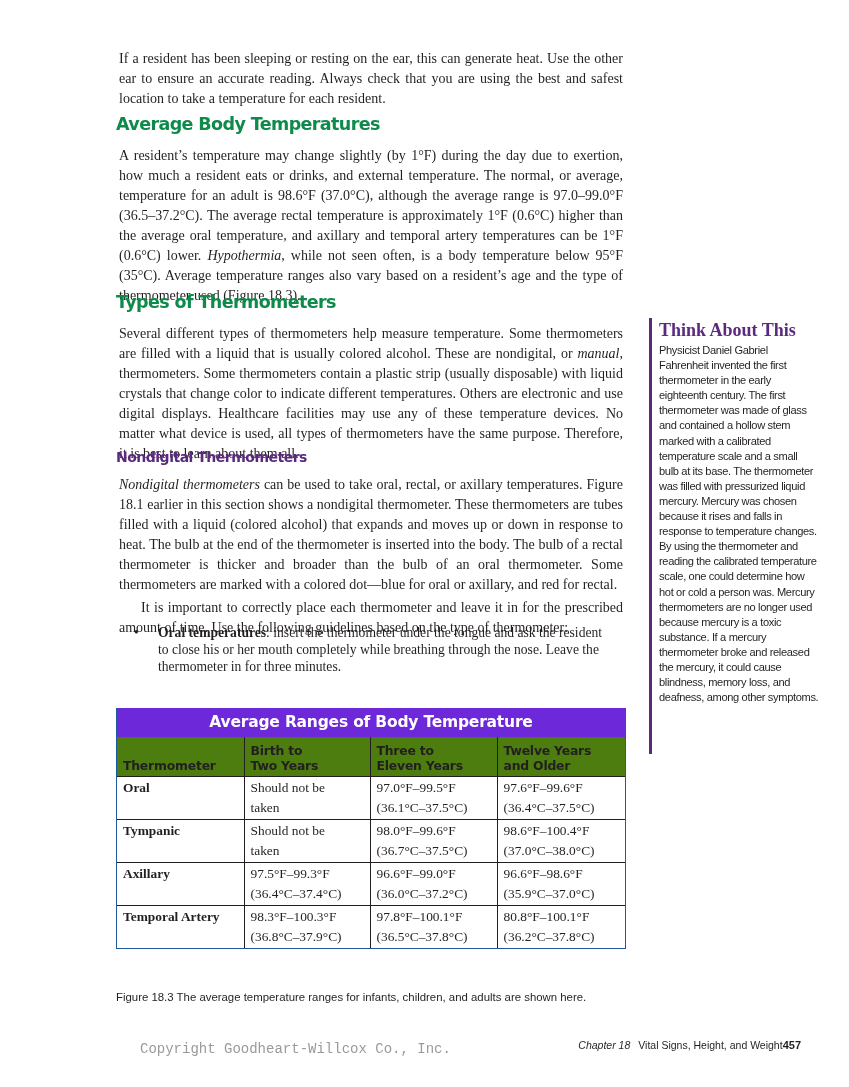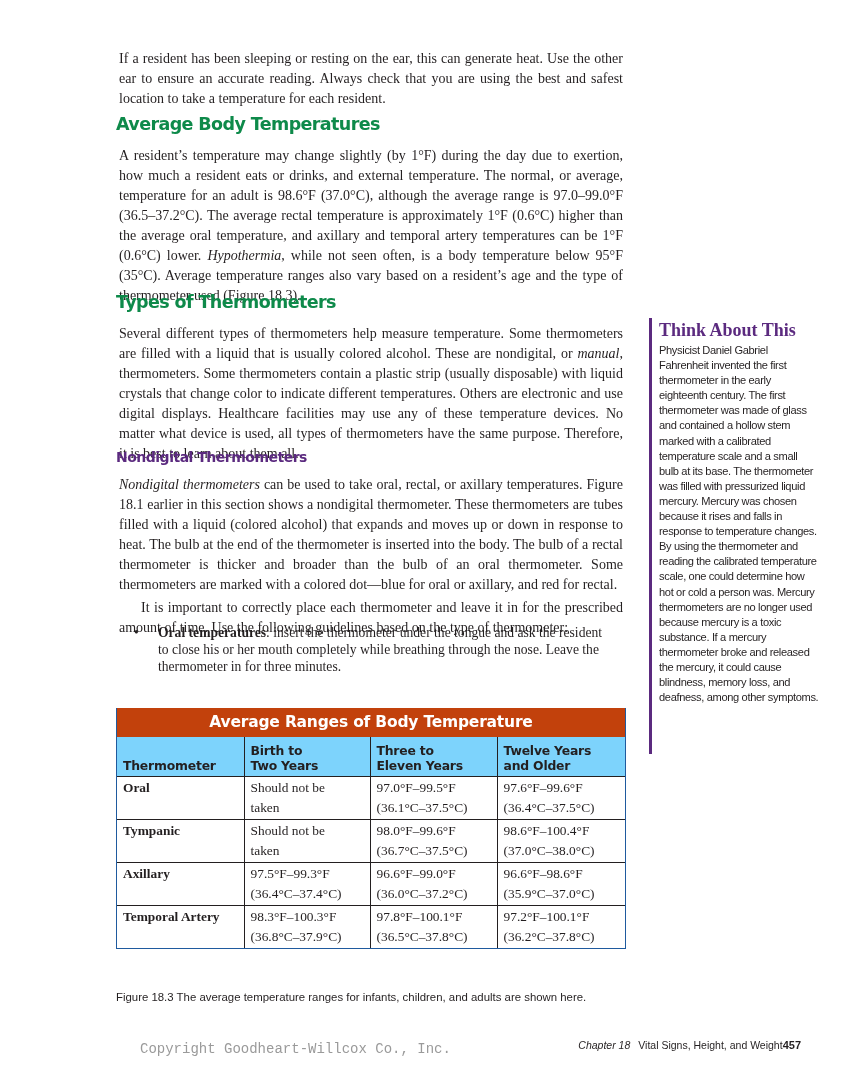--- a/index.html
+++ b/index.html
@@ -11,23 +11,23 @@
   .indent { text-indent: 22px; }
   .bullet { position: absolute; left: 134px; width: 480px; font-family: "Liberation Serif", serif; font-size: 13.6px; line-height: 16.9px; }
   .bullet .dot { position: absolute; left: 0; top: 0; }
   .bullet .text { margin-left: 24px; display: block; }
 
   .sidebar { position: absolute; left: 649px; top: 318px; width: 160px; border-left: 3px solid #5b2a7f; padding-left: 7px; height: 436px; }
   .sidebar .title { font-family: "Liberation Serif", serif; font-weight: bold; color: #5b2a7f; font-size: 18px; margin: 2px 0 2px 0; }
   .sidebar .text { font-family: "Liberation Sans", sans-serif; font-size: 11.1px; line-height: 15.1px; letter-spacing: -0.35px; color: #231f20; }
 
   .tbl-wrap { position: absolute; left: 116px; top: 708px; width: 508px; border: 1px solid #1f5a9e; border-top: none; }
-  .tbl-title { background: #c2410c; color: #fff; font-family: "DejaVu Sans", sans-serif; font-weight: bold; font-size: 15.5px; text-align: center; height: 29px; line-height: 29px; letter-spacing: -0.2px; }
+  .tbl-title { background: #6d28d9; color: #fff; font-family: "DejaVu Sans", sans-serif; font-weight: bold; font-size: 15.5px; text-align: center; height: 29px; line-height: 29px; letter-spacing: -0.2px; }
   table { border-collapse: collapse; width: 100%; table-layout: fixed; }
-  th { background: #7dd3fc; font-family: "DejaVu Sans", sans-serif; font-weight: bold; font-size: 12.4px; line-height: 15px; text-align: left; vertical-align: bottom; padding: 4px 6px 3px 6px; height: 32px; border-right: 1px solid #231f20; color: #231f20; letter-spacing: -0.2px; }
+  th { background: #4d7c0f; font-family: "DejaVu Sans", sans-serif; font-weight: bold; font-size: 12.4px; line-height: 15px; text-align: left; vertical-align: bottom; padding: 4px 6px 3px 6px; height: 32px; border-right: 1px solid #231f20; color: #231f20; letter-spacing: -0.2px; }
   th:last-child, td:last-child { border-right: none; }
   td { font-family: "Liberation Serif", serif; font-size: 13.4px; line-height: 20px; vertical-align: top; padding: 1px 6px 1px 6px; border-right: 1px solid #231f20; border-top: 1px solid #231f20; color: #231f20; height: 40px; }
   td.rowhead { font-weight: bold; }
   td .l2 { display: block; }
   col.c1 { width: 127px; } col.c2 { width: 126px; } col.c3 { width: 127px; } col.c4 { width: 128px; }
 
   .caption { position: absolute; left: 116px; top: 991px; font-family: "Liberation Sans", sans-serif; font-size: 11.4px; color: #231f20; }
   .caption b { font-weight: normal; }
 
   .footer-left { position: absolute; left: 116px; top: 1041px; font-family: Liberation Mono, monospace; font-size: 14px; color: #9a9a9a; margin-left: 24px; }
@@ -135,21 +135,21 @@
           <td class="rowhead">Temporal Artery</td>
           <td>
             <span class="l2">98.3°F–100.3°F</span>
             <span class="l2">(36.8°C–37.9°C)</span>
           </td>
           <td>
             <span class="l2">97.8°F–100.1°F</span>
             <span class="l2">(36.5°C–37.8°C)</span>
           </td>
           <td>
-            <span class="l2">97.2°F–100.1°F</span>
+            <span class="l2">80.8°F–100.1°F</span>
             <span class="l2">(36.2°C–37.8°C)</span>
           </td>
         </tr>
       </tbody>
   </table>
 </div>
 
 <div class="caption"><b>Figure 18.3</b><span> The average temperature ranges for infants, children, and adults are shown here.</span></div>
 
 <div class="footer-left">Copyright Goodheart-Willcox Co., Inc.</div>

